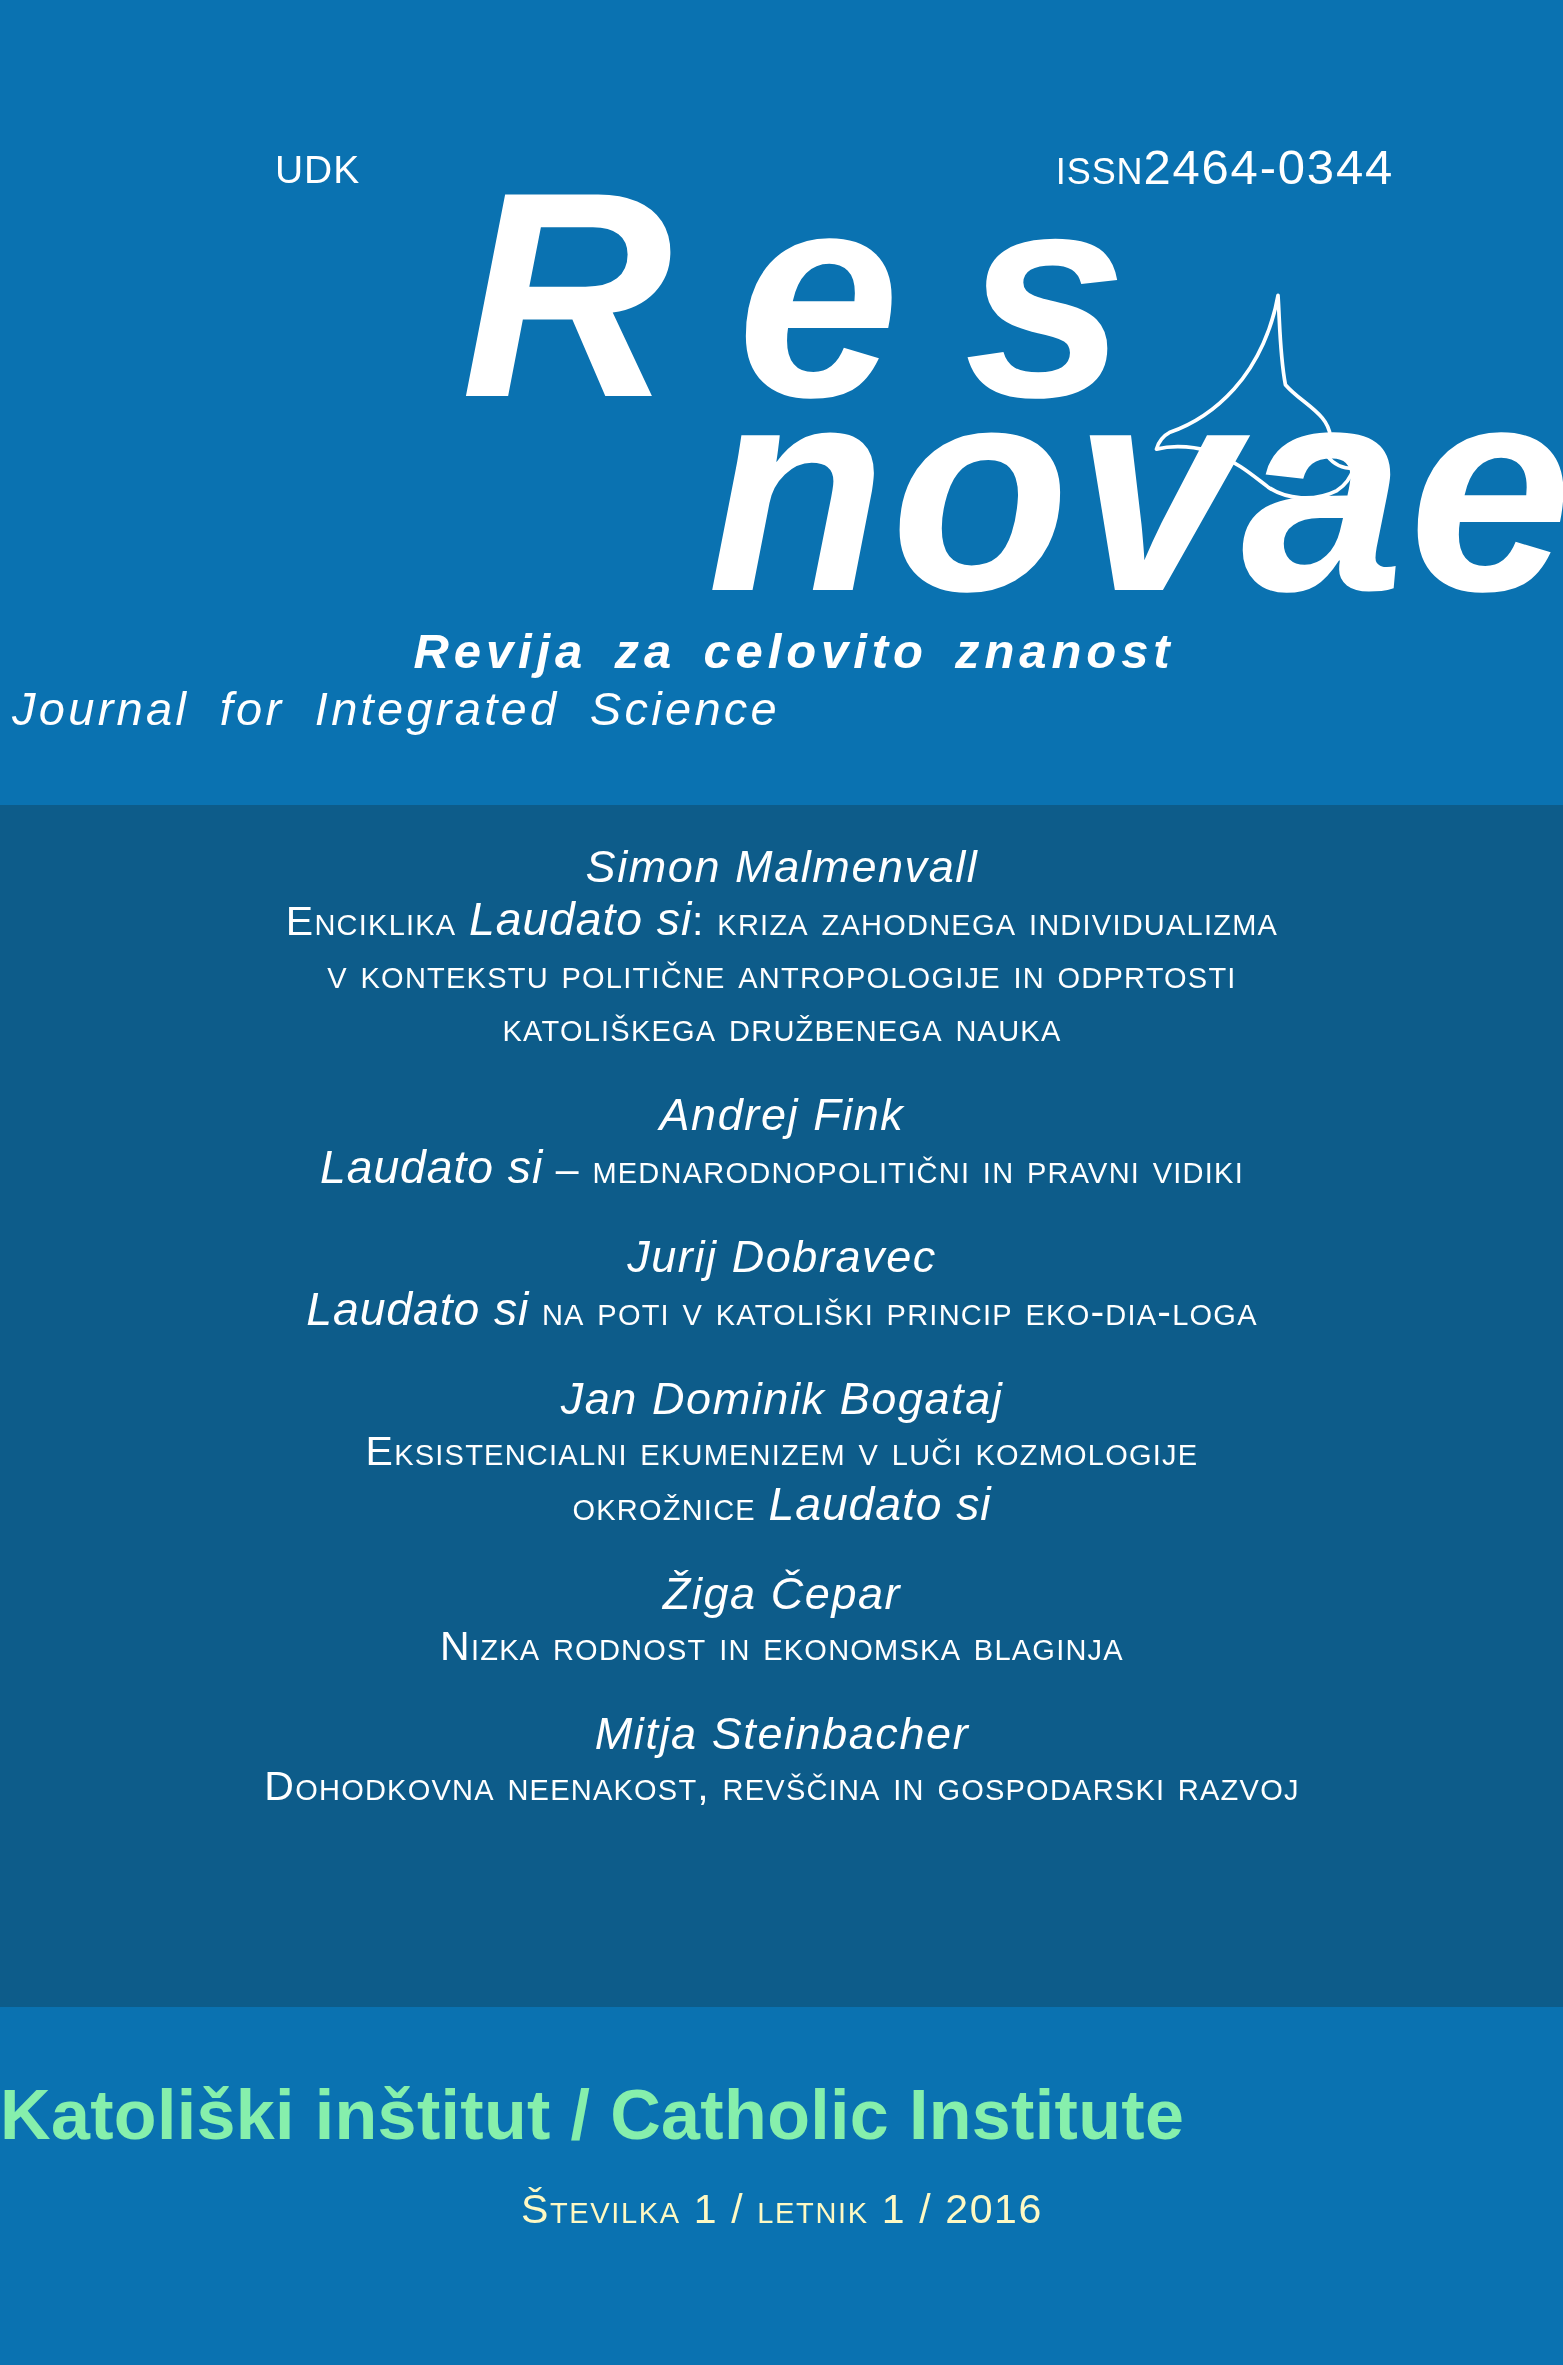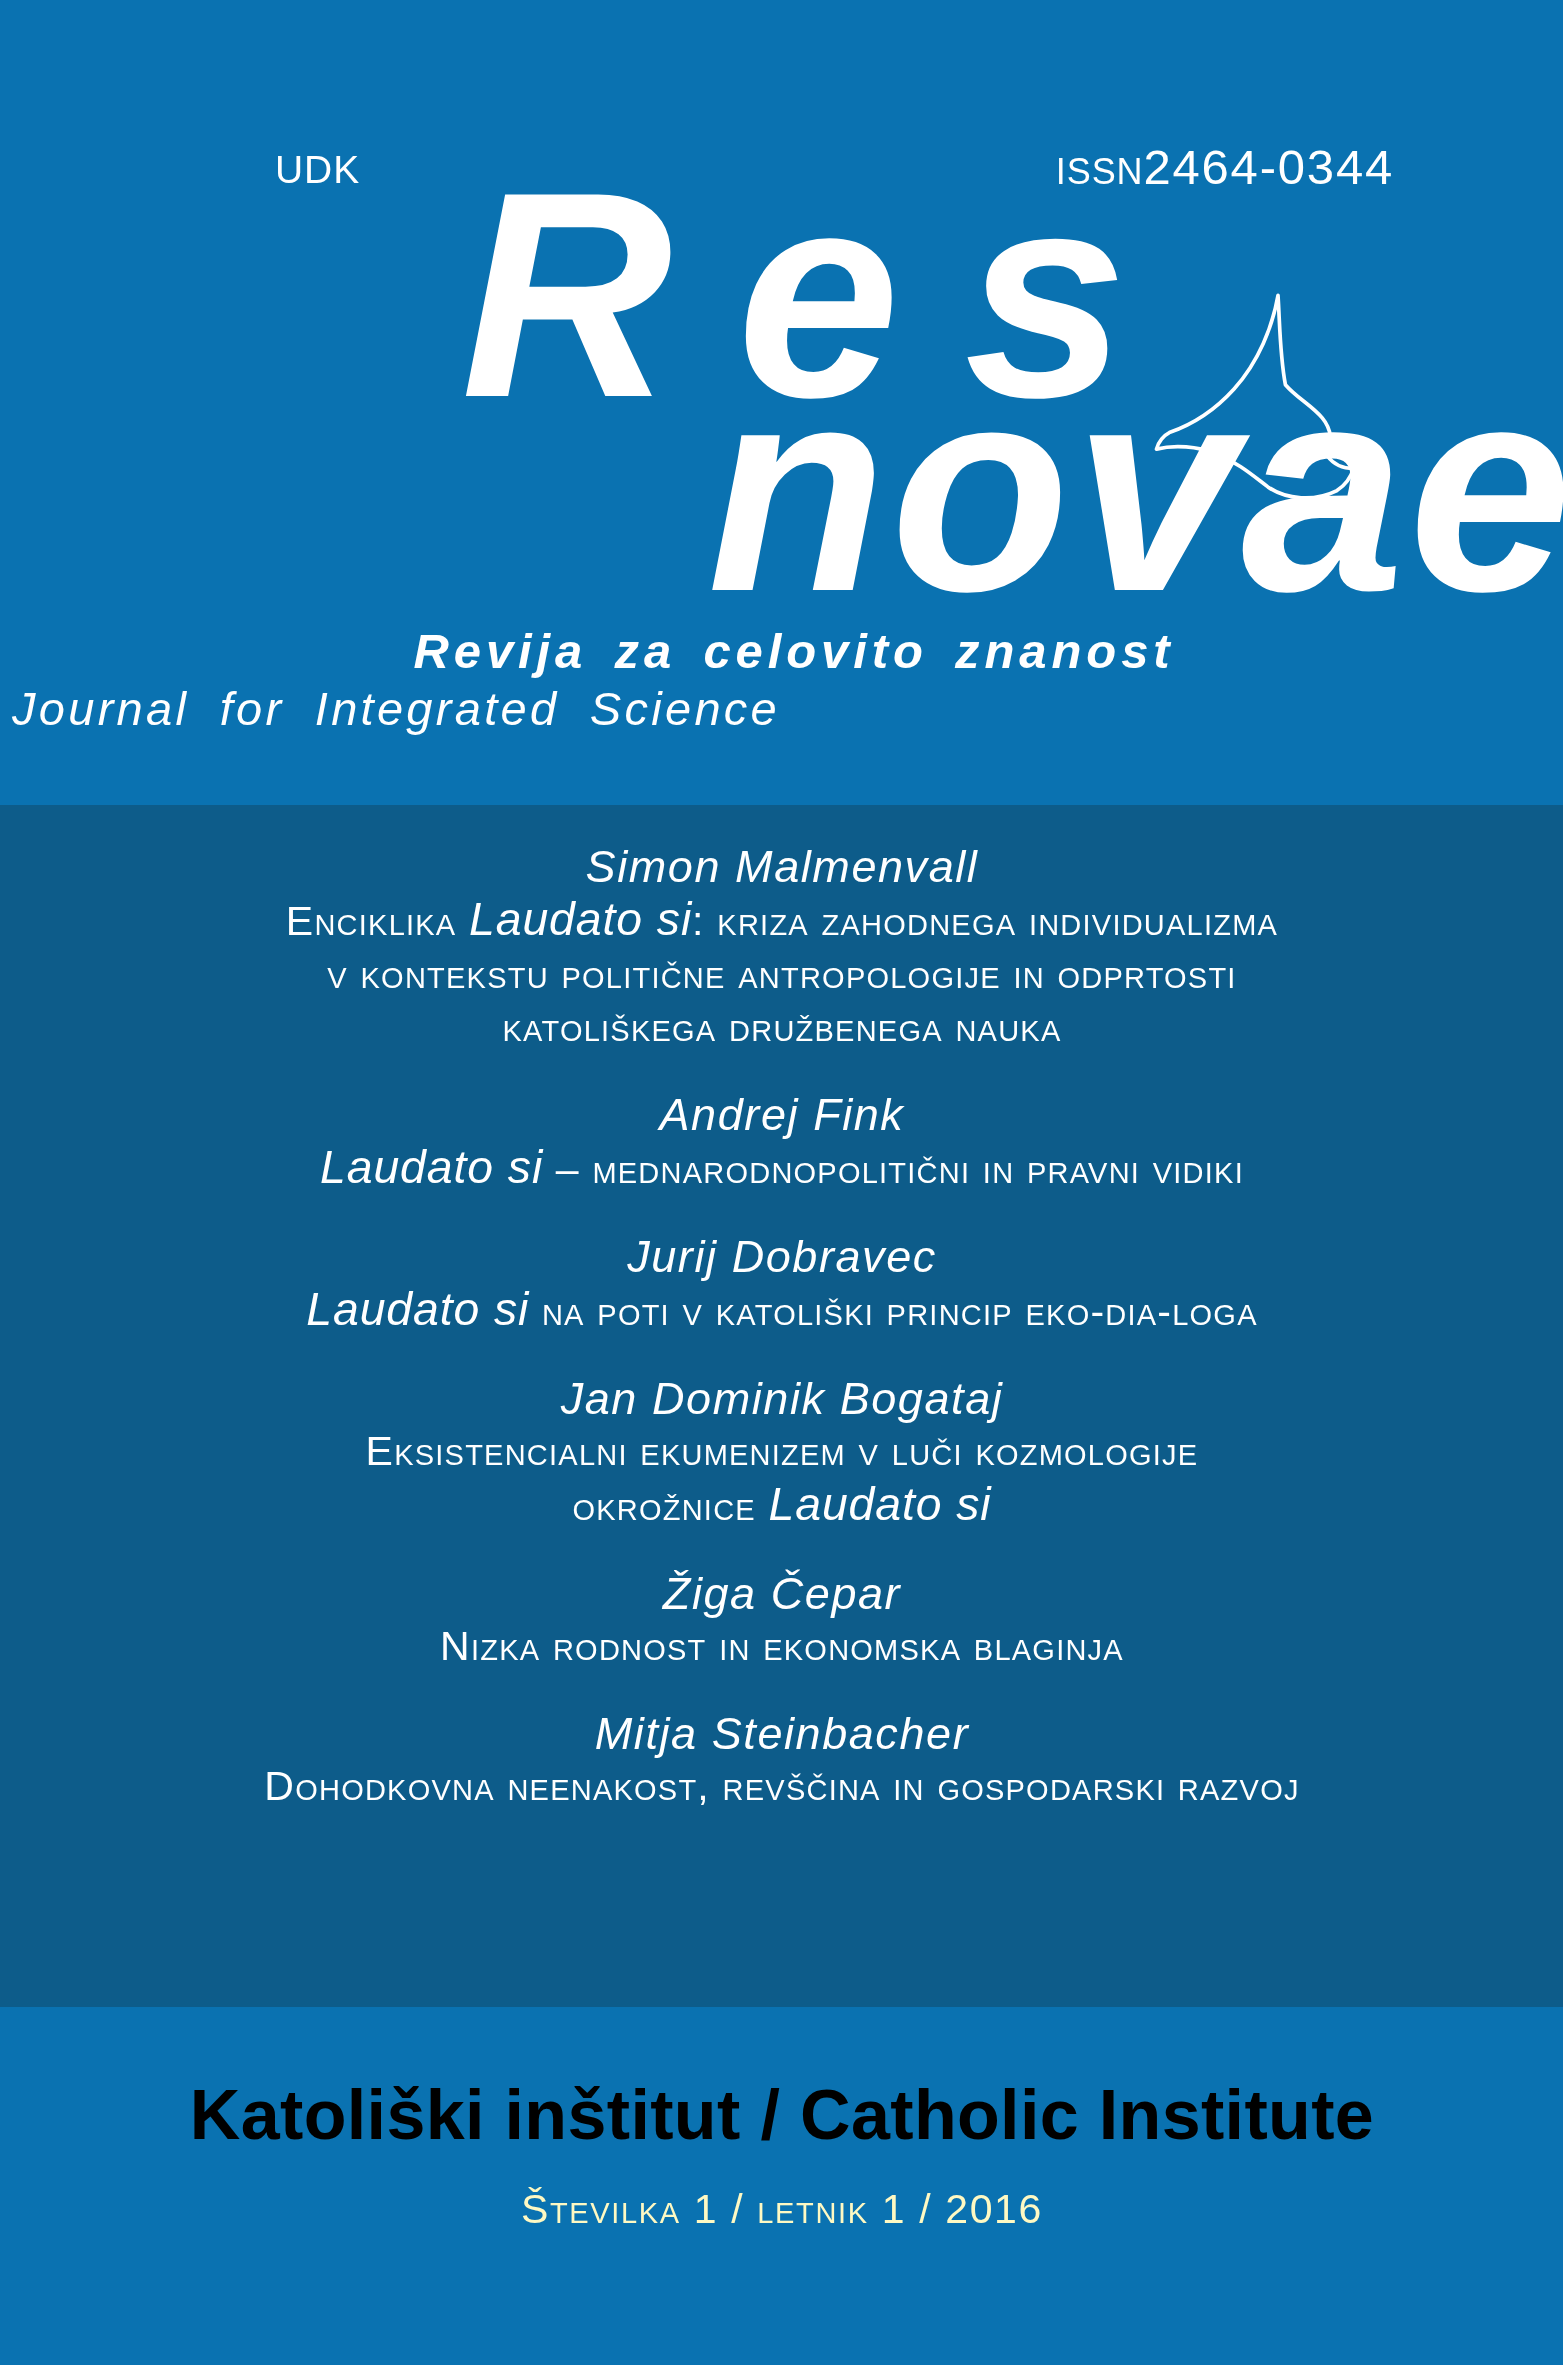--- a/index.html
+++ b/index.html
@@ -85,23 +85,22 @@
     font-variant: normal;
     font-style: italic;
     font-size: 1.13em;
     letter-spacing: 0.02em;
   }
 
   
   .bottom { position:absolute; top:2006px; left:0; width:100%; height:359px; }
   .institute {
     position:absolute; top:2075px; left:0; width:100%;
-    text-align:center;
     font-size:70px; font-weight:bold;
-    color:#000000;
+    color:#86efac;
     letter-spacing:0.005em;
     white-space:nowrap;
   }
   .issue {
     position:absolute; top:2186px; left:0; width:100%;
     text-align:center;
     font-variant: small-caps;
     font-size:41px; letter-spacing:0.04em;
     color:#fef9c3;
     white-space:nowrap;

